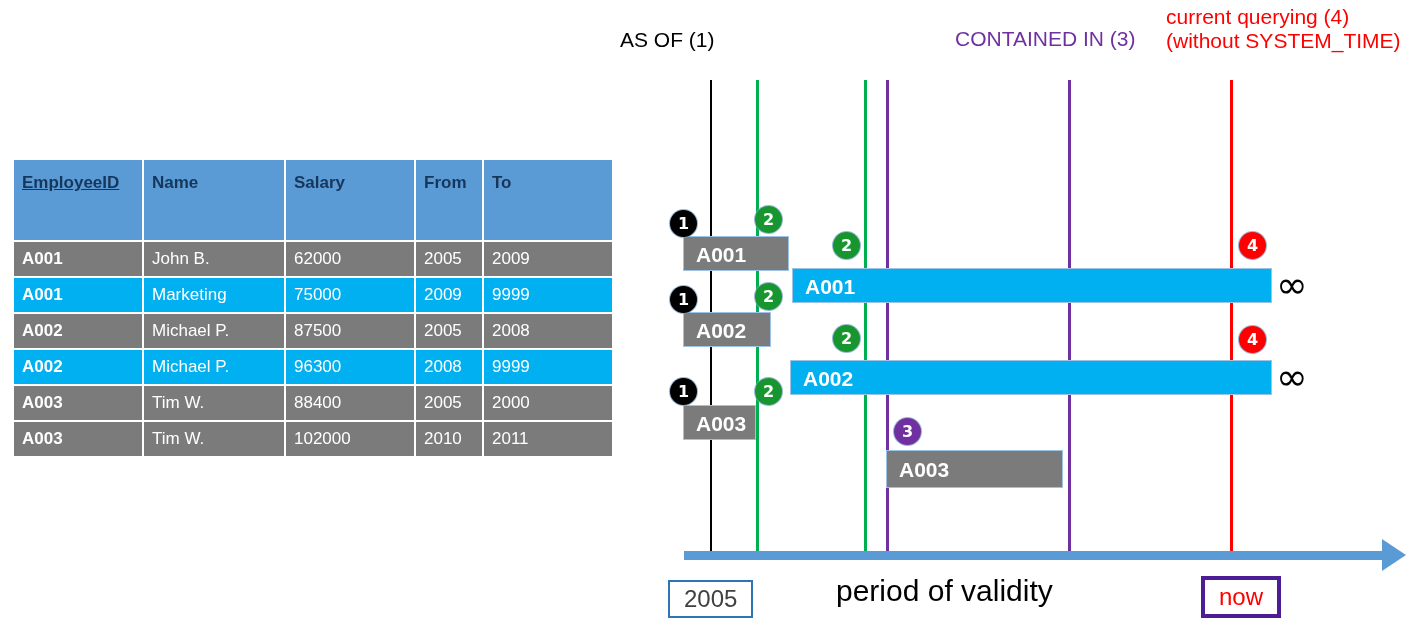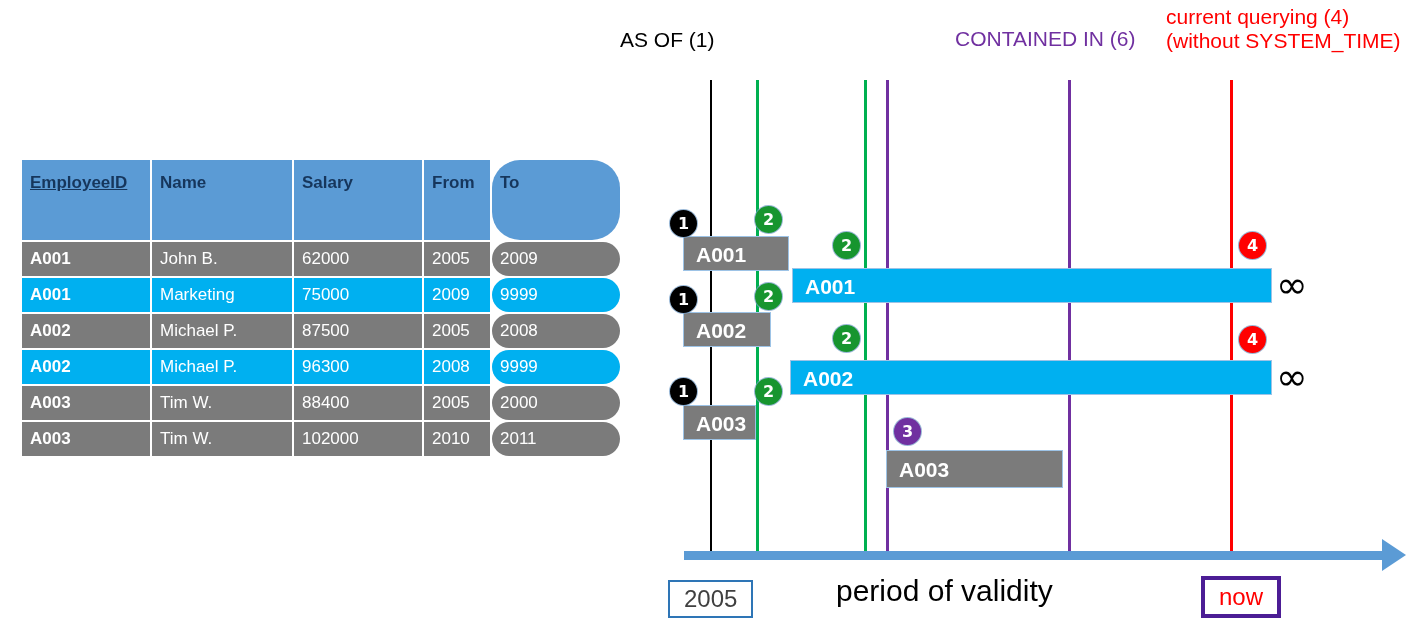--- a/index.html
+++ b/index.html
@@ -4,39 +4,39 @@
 <style>
   html,body{margin:0;padding:0;}
   body{
     width:1428px;height:637px;background:#ffffff;
     font-family:"Liberation Sans", sans-serif;
     position:relative;overflow:hidden;
   }
   .stage{position:absolute;left:0;top:0;width:1428px;height:637px;}
 
   
-  .tbl{position:absolute;left:20px;top:158px;border-collapse:separate;border-spacing:2px;}
+  .tbl{position:absolute;left:12px;top:158px;border-collapse:separate;border-spacing:2px;}
   .tbl td,.tbl th{
     padding:0 8px;height:34px;vertical-align:middle;
     font-size:17px;text-align:left;white-space:nowrap;
   }
   .tbl th{
     background:#5B9BD5;color:#16365C;height:67px;
     font-weight:bold;vertical-align:top;padding-top:13px;
   }
   .tbl th span{border-bottom:0;}
   .tbl th.und span{text-decoration:underline;}
   .row-grey td{background:#7B7B7B;color:#ffffff;}
   .row-cyan td{background:#00B0F0;color:#ffffff;}
   .tbl td.idcell{font-weight:bold;}
   .c-id{width:112px;}
   .c-name{width:124px;margin-left:12px;}
   .c-sal{width:112px;}
   .c-from{width:50px;}
-  .c-to{width:112px;border-radius:28px;}
+  .c-to{width:112px;}
 
   
   .diagram{position:absolute;left:0;top:0;width:1428px;height:637px;}
 
   .hdr{position:absolute;font-size:21px;line-height:1.12;white-space:nowrap;}
   .hdr-asof   {left:620px; top:28px;  color:#000000;}
   .hdr-between{left:743px; top:27px;  color:#00B050;}
   .hdr-contain{left:955px; top:27px;  color:#7030A0;}
   .hdr-current{left:1166px;top:5px;   color:#FF0000;}
 
@@ -144,21 +144,21 @@
         <td class="c-sal">102000</td>
         <td class="c-from">2010</td>
         <td class="c-to">2011</td>
       </tr>
     </tbody>
   </table>
 
   <div class="diagram">
 
     <div class="hdr hdr-asof">AS OF (1)</div>
-    <div class="hdr hdr-contain">CONTAINED IN (6)</div>
+    <div class="hdr hdr-contain">CONTAINED IN (3)</div>
     <div class="hdr hdr-current">
       <div>current querying (4)</div>
       <div>(without SYSTEM_TIME)</div>
     </div>
 
     <div class="vline vl-black"></div>
     <div class="vline vl-green1"></div>
     <div class="vline vl-green2"></div>
     <div class="vline vl-purple1"></div>
     <div class="vline vl-purple2"></div>

